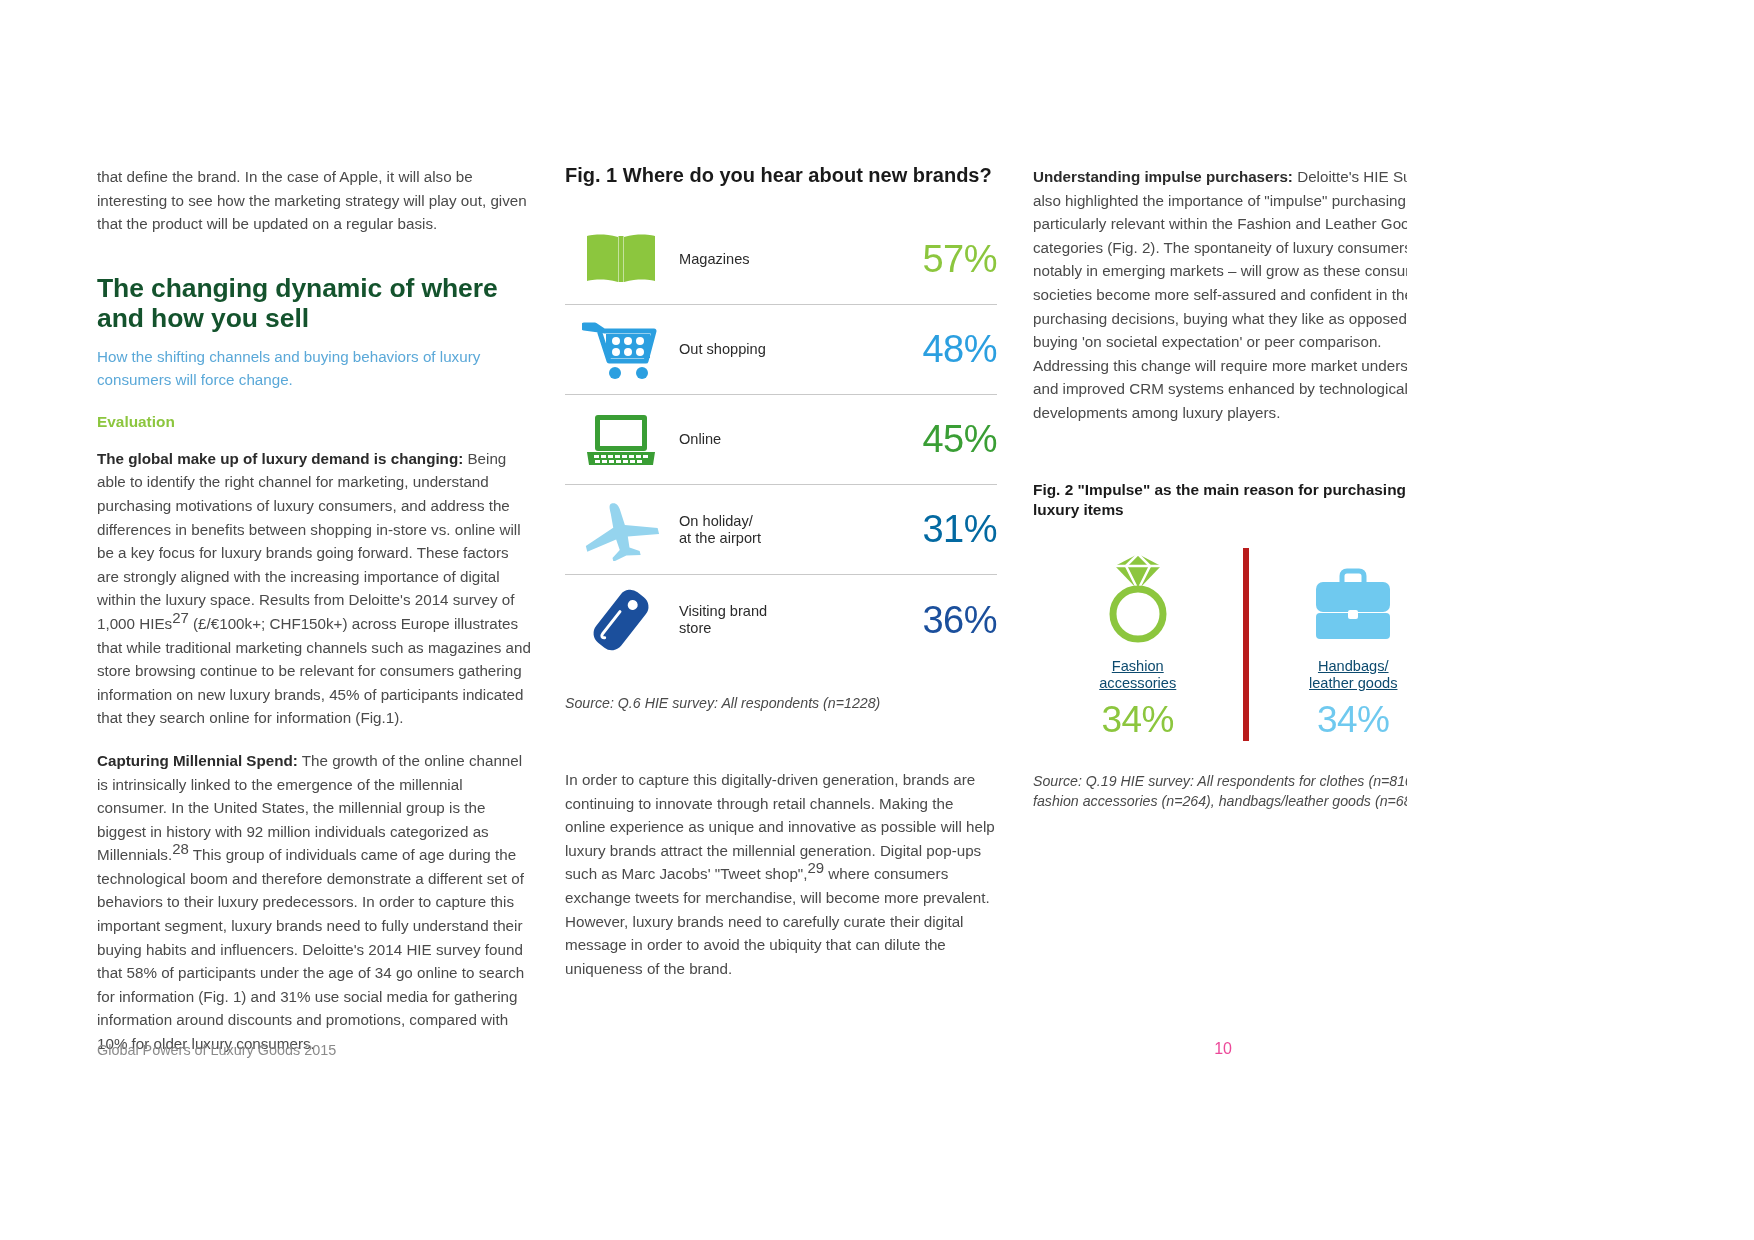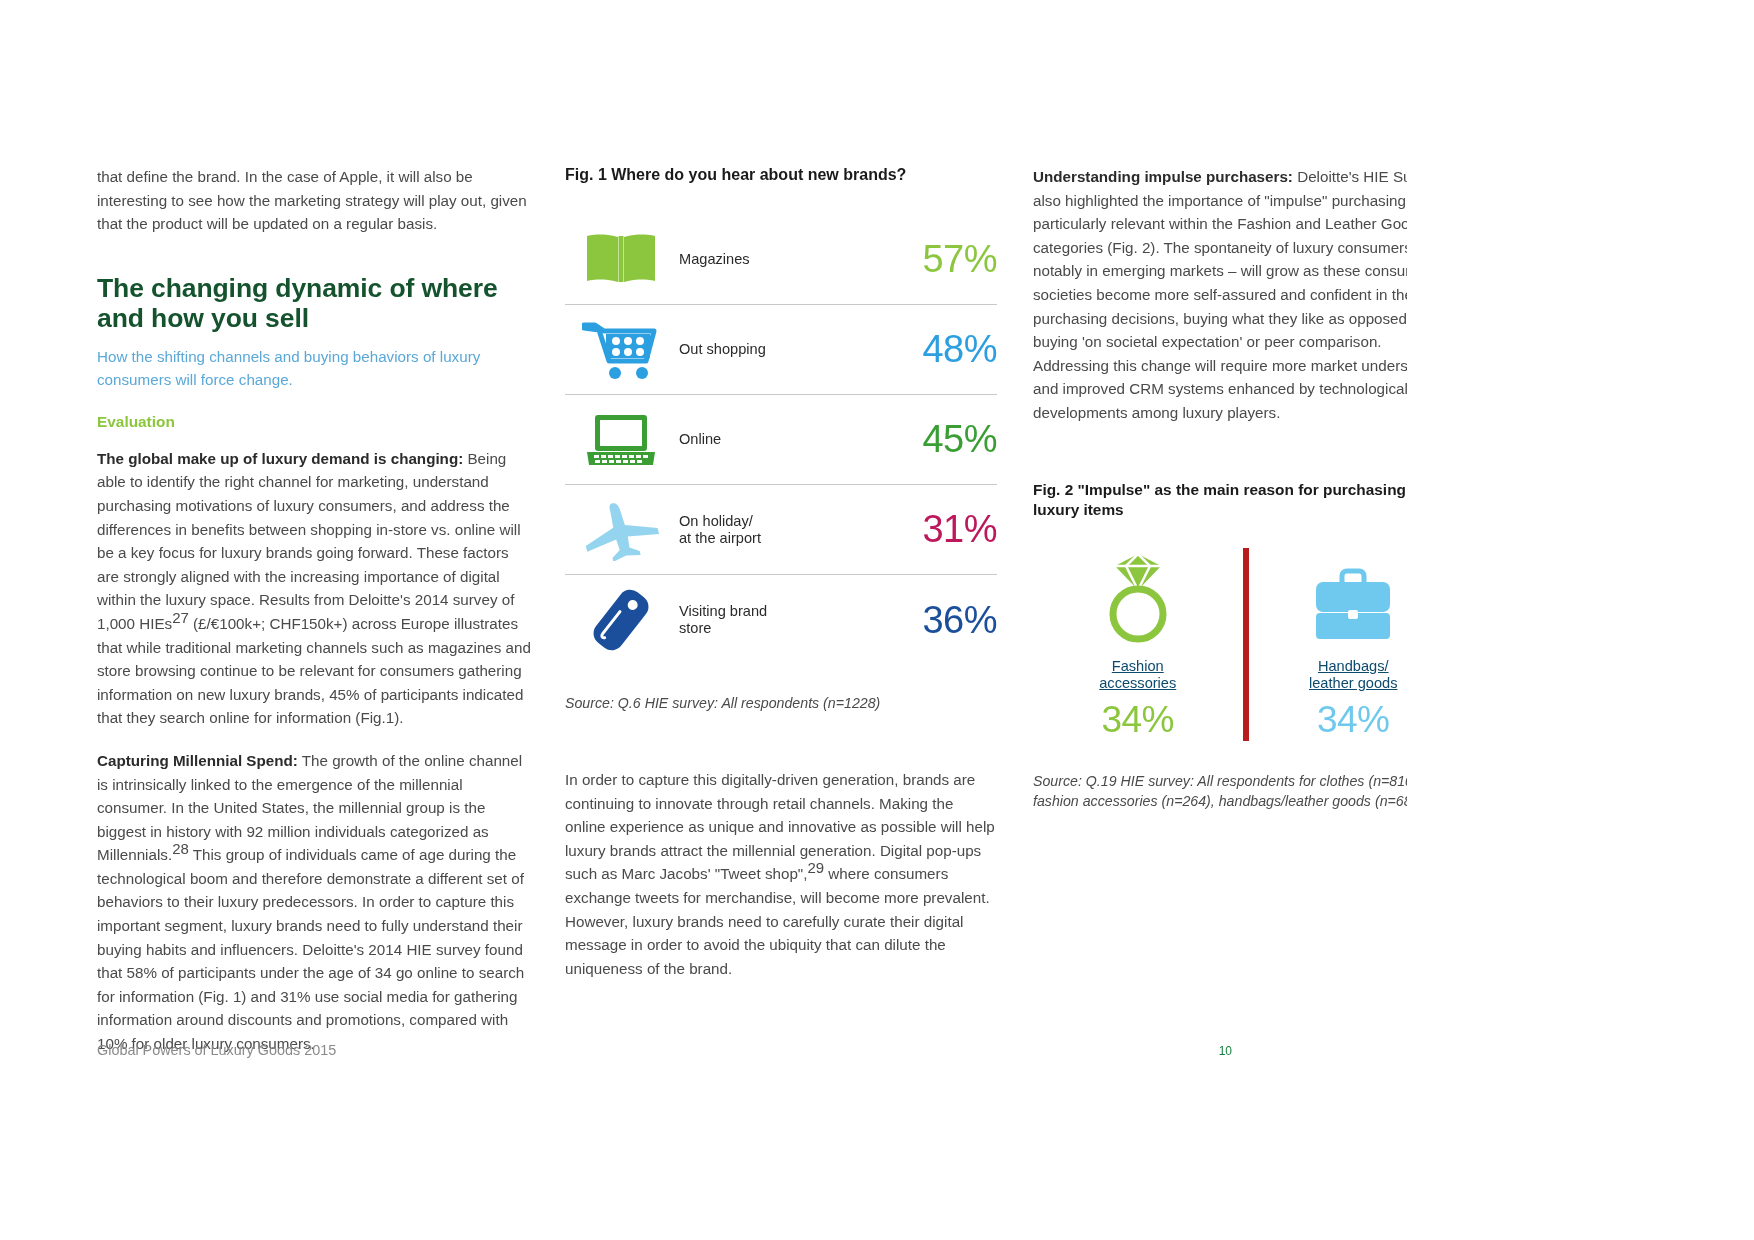--- a/index.html
+++ b/index.html
@@ -50,21 +50,21 @@
     color: #8cc63e;
     font-size: 15.4px;
     font-weight: bold;
     margin-top: 22px;
   }
   .para-first { margin-top: 16px; }
   sup { font-size: 15px; vertical-align: super; line-height: 0; }
 
   
   .fig-title {
-    font-size: 16px;
+    font-size: 20px;
     font-weight: bold;
     color: #1a1a1a;
     line-height: 20px;
   }
   .fig1-table { margin-top: 30px; width: 100%; }
   .fig1-row {
     display: flex;
     align-items: center;
     height: 90px;
     border-bottom: 1px solid #c9c9c9;
@@ -123,21 +123,21 @@
     color: #4a4a4a; margin-top: 30px;
   }
 
   
   .footer-left {
     position: absolute; left: 97px; bottom: 182px;
     font-size: 14.4px; color: #8a8a8a;
   }
   .footer-right {
     position: absolute; right: 175px; bottom: 182px;
-    font-size: 12px; color: #15803d;
+    font-size: 16px; color: #ec4899;
   }
 </style>
 </head>
 <body>
 
 <div class="page">
 
   <div class="col col-left">
 
     <p>that define the brand. In the case of Apple, it will also be interesting to see how the marketing strategy will play out, given that the product will be updated on a regular basis.</p>
@@ -219,21 +219,21 @@
         <div class="fig1-pct" style="color:#3a9e35">45%</div>
       </div>
 
       <div class="fig1-row">
         <div class="fig1-icon">
           <svg width="84" height="62" viewBox="0 0 84 62" aria-hidden="true">
             <path d="M40 3 C44 3 46 7 46 13 L47 27 L78 38 L78 44 L47 39 L46 50 L55 56 L55 60 L41 57 L27 60 L27 56 L36 50 L35 39 L4 44 L4 38 L35 27 L36 13 C36 7 36 3 40 3 Z" fill="#95d4ee" transform="rotate(-14 42 31)"></path>
           </svg>
         </div>
         <div class="fig1-label">On holiday/<br>at the airport</div>
-        <div class="fig1-pct" style="color:#be185d">31%</div>
+        <div class="fig1-pct" style="color:#0369a1">31%</div>
       </div>
 
       <div class="fig1-row">
         <div class="fig1-icon">
           <svg width="72" height="72" viewBox="0 0 72 72" aria-hidden="true">
             <g transform="rotate(38 36 36)">
               <rect x="20" y="4" width="32" height="64" rx="12" fill="#1b4f9c"></rect>
               <circle cx="36" cy="17" r="5" fill="#ffffff"></circle>
               <path d="M30 30 L30 58 C30 61 32 62 34 60" fill="none" stroke="#ffffff" stroke-width="3" stroke-linecap="round"></path>
             </g>

